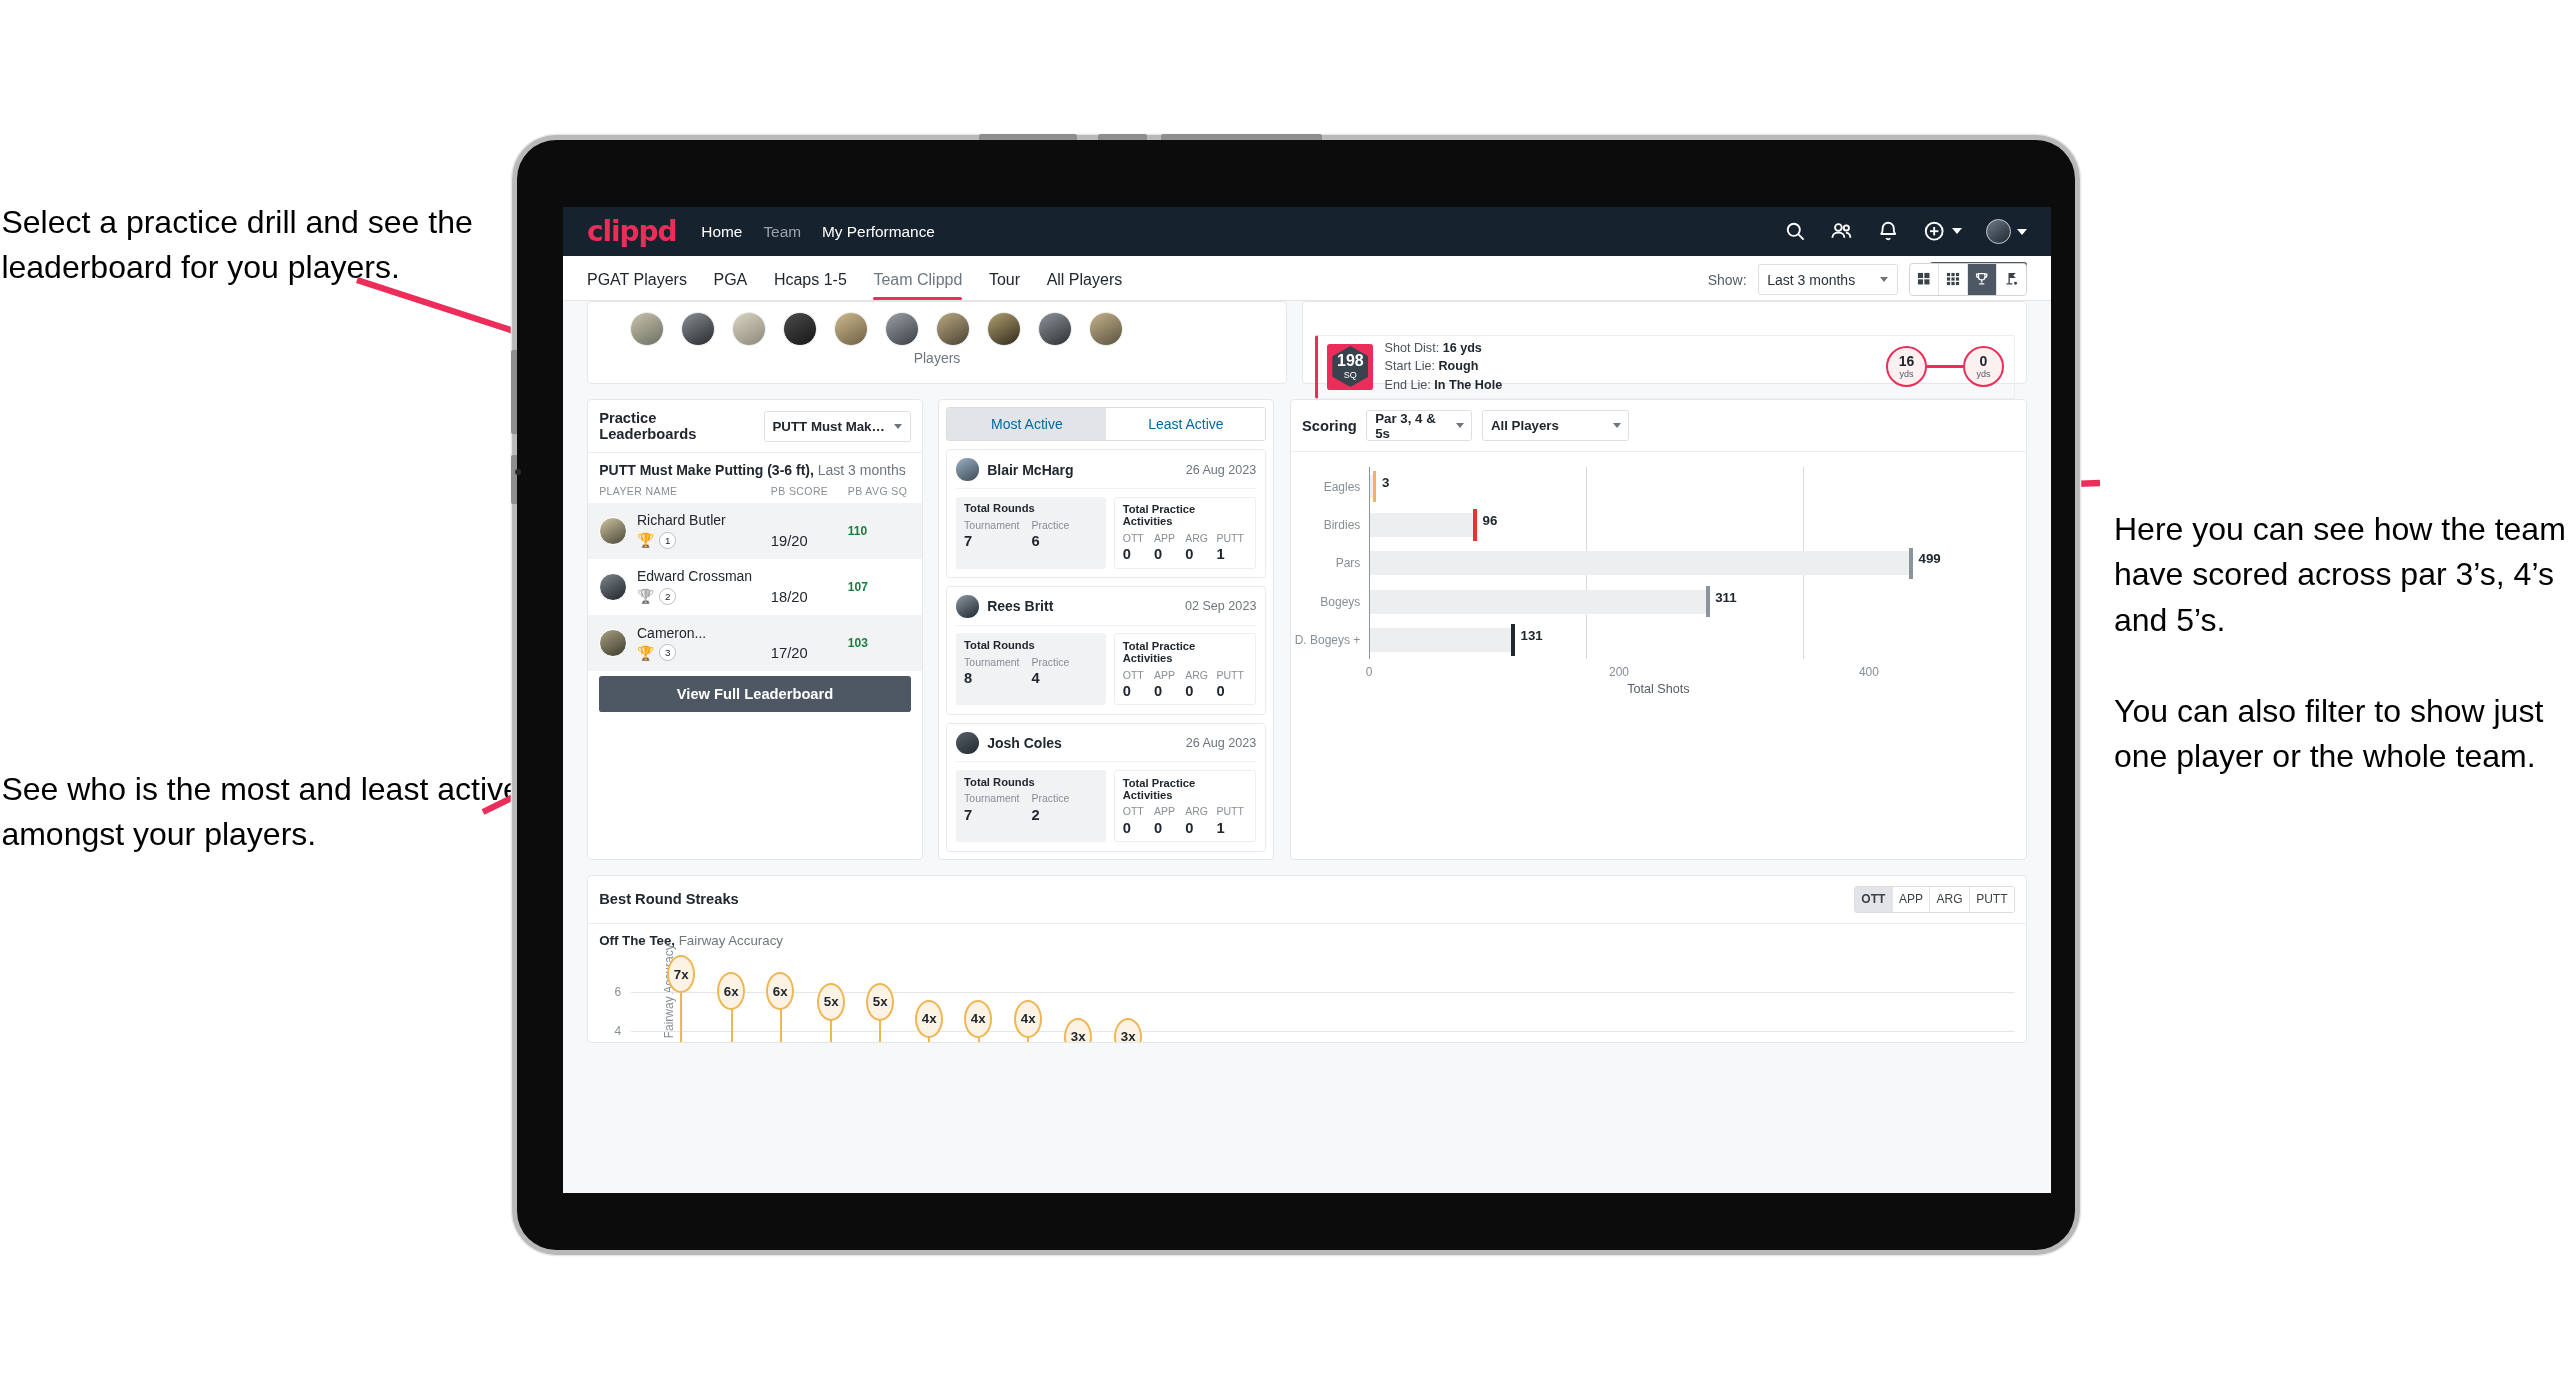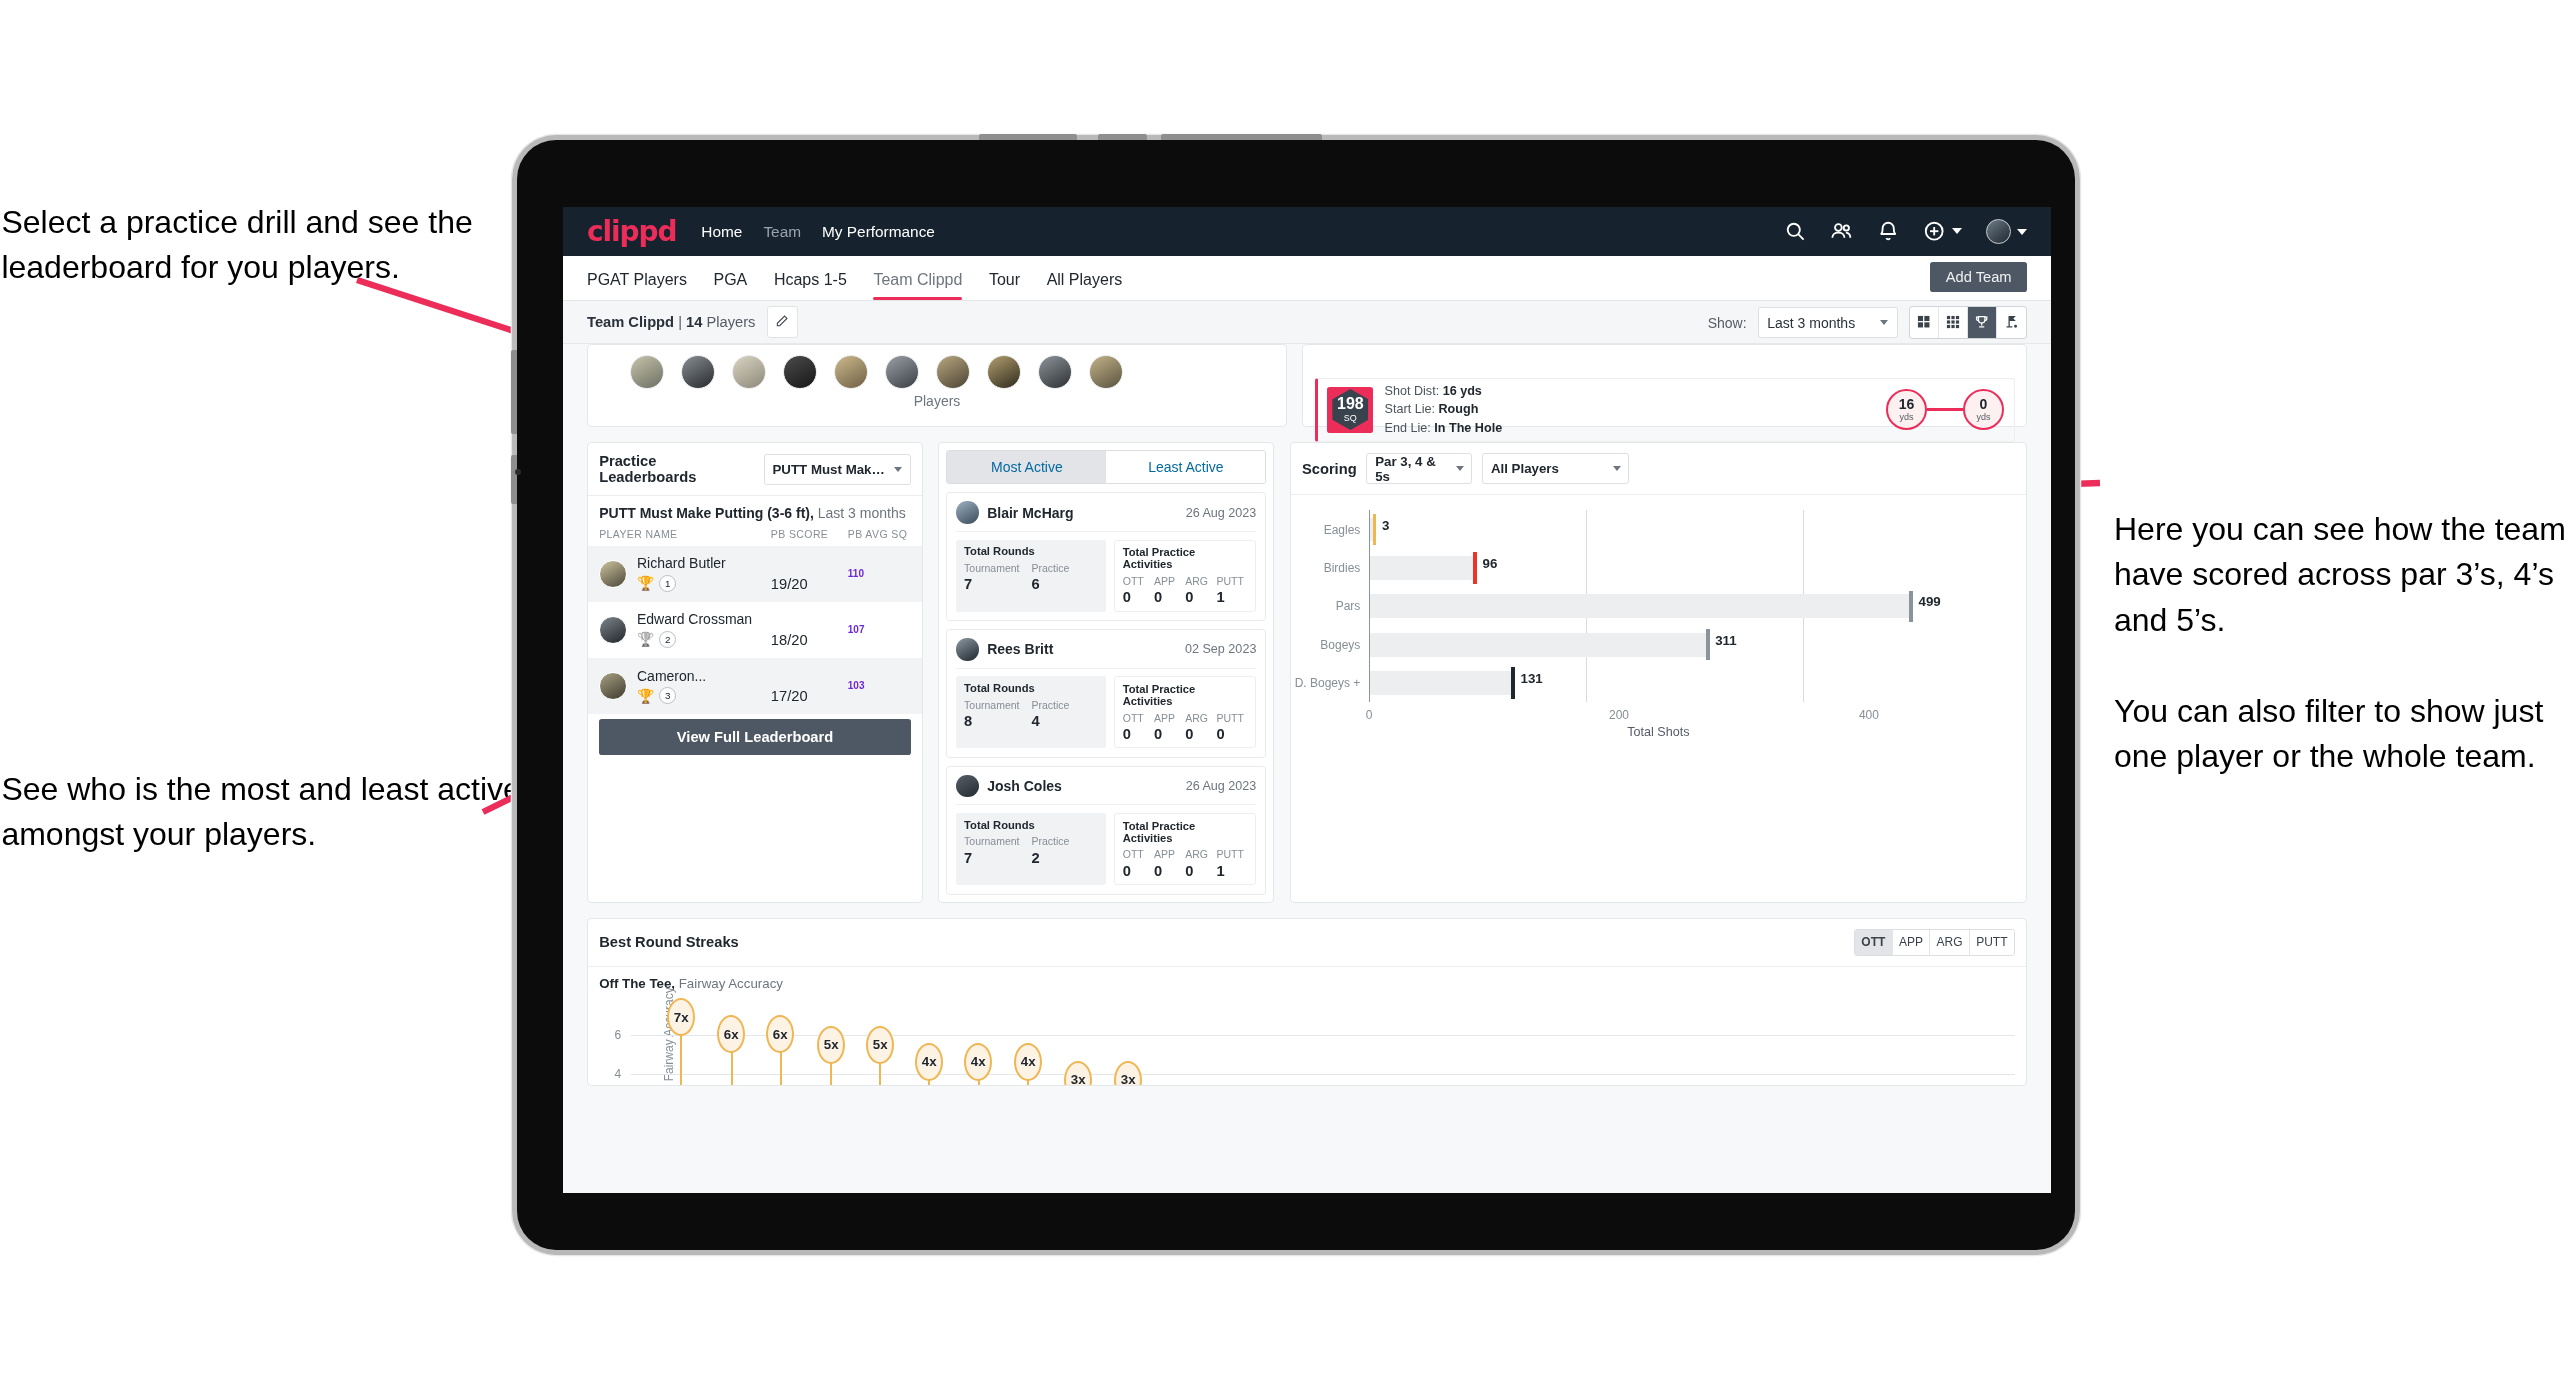--- a/index.html
+++ b/index.html
@@ -205,21 +205,21 @@
   .lb-nm { flex: 1; padding-left: 9.8px; }
   .lb-nm .n { font-size: 14px; color: #20272e; }
   .lb-nm .badges { display: flex; align-items: center; gap: 4.9px; margin-top: 3.5px; }
   .trophy { font-size: 14px; line-height: 1; }
   .rankpill {
     width: 17px; height: 17px; border-radius: 50%; border: 0.7px solid #b9bfc5;
     background: #fff; font-size: 9.8px; color: #20272e;
     display: flex; align-items: center; justify-content: center;
   }
   .lb-sc { width: 77px; font-size: 14.7px; color: #20272e; margin-top: 20px; }
-  .lb-sq { width: 63px; font-size: 10px; font-weight: 700; color: #6d28d9; }
+  .lb-sq { width: 63px; font-size: 12px; font-weight: 700; color: #15803d; }
   #view-full-btn {
     margin: 5.6px 11.2px 11.2px; height: 36px; background: #4e5864; color: #fff;
     border-radius: 2.8px; display: flex; align-items: center; justify-content: center;
     font-size: 14.7px; font-weight: 700;
   }
 
   
   #active-tabs { display: flex; border: 0.7px solid #dadde1; border-radius: 2.8px; overflow: hidden; }
   .atab { flex: 1; height: 32px; display: flex; align-items: center; justify-content: center; font-size: 14px; color: #0369a1; background: #fff; }
   .atab.on { background: #e2e4e7; }
@@ -355,32 +355,20 @@
     <div id="tabbar">
       <div class="tab">PGAT Players</div>
       <div class="tab">PGA</div>
       <div class="tab">Hcaps 1-5</div>
       <div class="tab active">Team Clippd</div>
       <div class="tab">Tour</div>
       <div class="tab">All Players</div>
       <div id="add-team-btn">Add Team</div>
     </div>
 
-    <div id="subheader">
-      <div id="team-label">
-        <b>Team Clippd</b><span class="soft"> | </span><b>14</b><span class="soft"> Players</span>
-      </div>
-      <div id="edit-btn">
-        <span>
-          <svg viewBox="0 0 24 24" fill="none" stroke="#3a424a" stroke-width="1.8">
-              <path d="M16.5 3.5l4 4L8 20H4v-4z"></path>
-            </svg>
-        </span>
-      </div>
-    </div>
 
     <div id="body">
 
       <div id="toolbar">
         <div id="toolbar-inner">
           <div id="show-label">Show:</div>
           <div id="range-select">
             <span>Last 3 months</span>
             <span class="chev"></span>
           </div>

